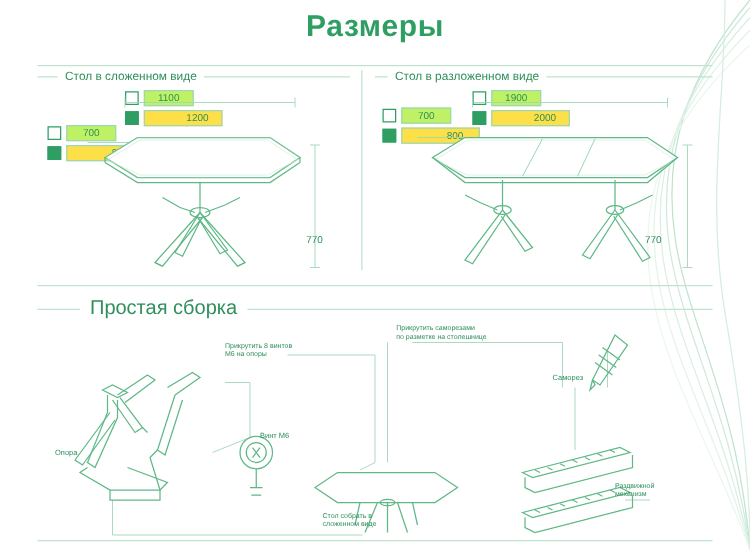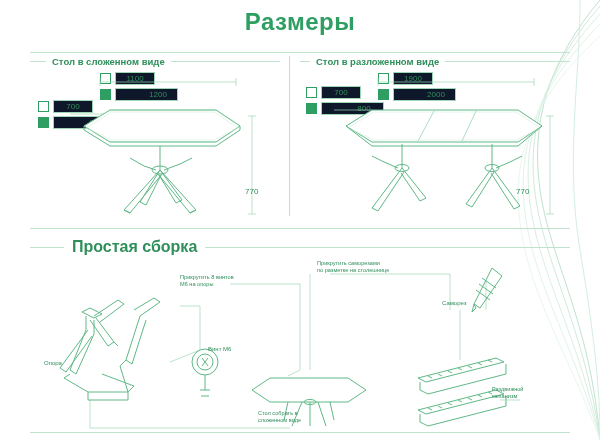--- a/index.html
+++ b/index.html
@@ -19,37 +19,37 @@
   
   .title{
     position:absolute;left:0;top:8px;width:600px;text-align:center;
     font-size:24px;font-weight:bold;color:#2f9e63;letter-spacing:0.5px;
   }
 
   
   .hr{position:absolute;height:1px;background:#bfe3cd;}
 
   .sec-label{
-    font-size:9.5px;font-weight:bold;color:#2f8f5b;white-space:nowrap;
+    font-size:9.5px;font-weight:normal;color:#2f8f5b;white-space:nowrap;
   }
 
   .blk{position:absolute;}
 
   
   .chip{
     display:inline-block;width:9px;height:9px;border:1px solid #2f9e63;
     vertical-align:middle;margin-right:4px;background:#fff;
   }
   .chip.filled{background:#2f9e63;}
   .valbox{
     display:inline-block;border:1px solid #9fd6b6;padding:0px 6px;
     font-size:8px;color:#2f8f5b;line-height:11px;min-width:26px;text-align:center;
-    background:#0f172a;
-  }
-  .valbox.filled{background:#0f172a;padding-left:29px;}
+    background:#bef264;
+  }
+  .valbox.filled{background:#fde047;padding-left:29px;}
   .legrow{display:flex;align-items:center;margin-bottom:3px;}
 
   .dim{font-size:8px;color:#2f8f5b;margin-top:26px;}
 
   .note{
     font-size:5.6px;color:#2f8f5b;line-height:7px;white-space:pre-line;
   }
   .cap{font-size:6px;color:#2f8f5b;}
 </style>
 </head>

